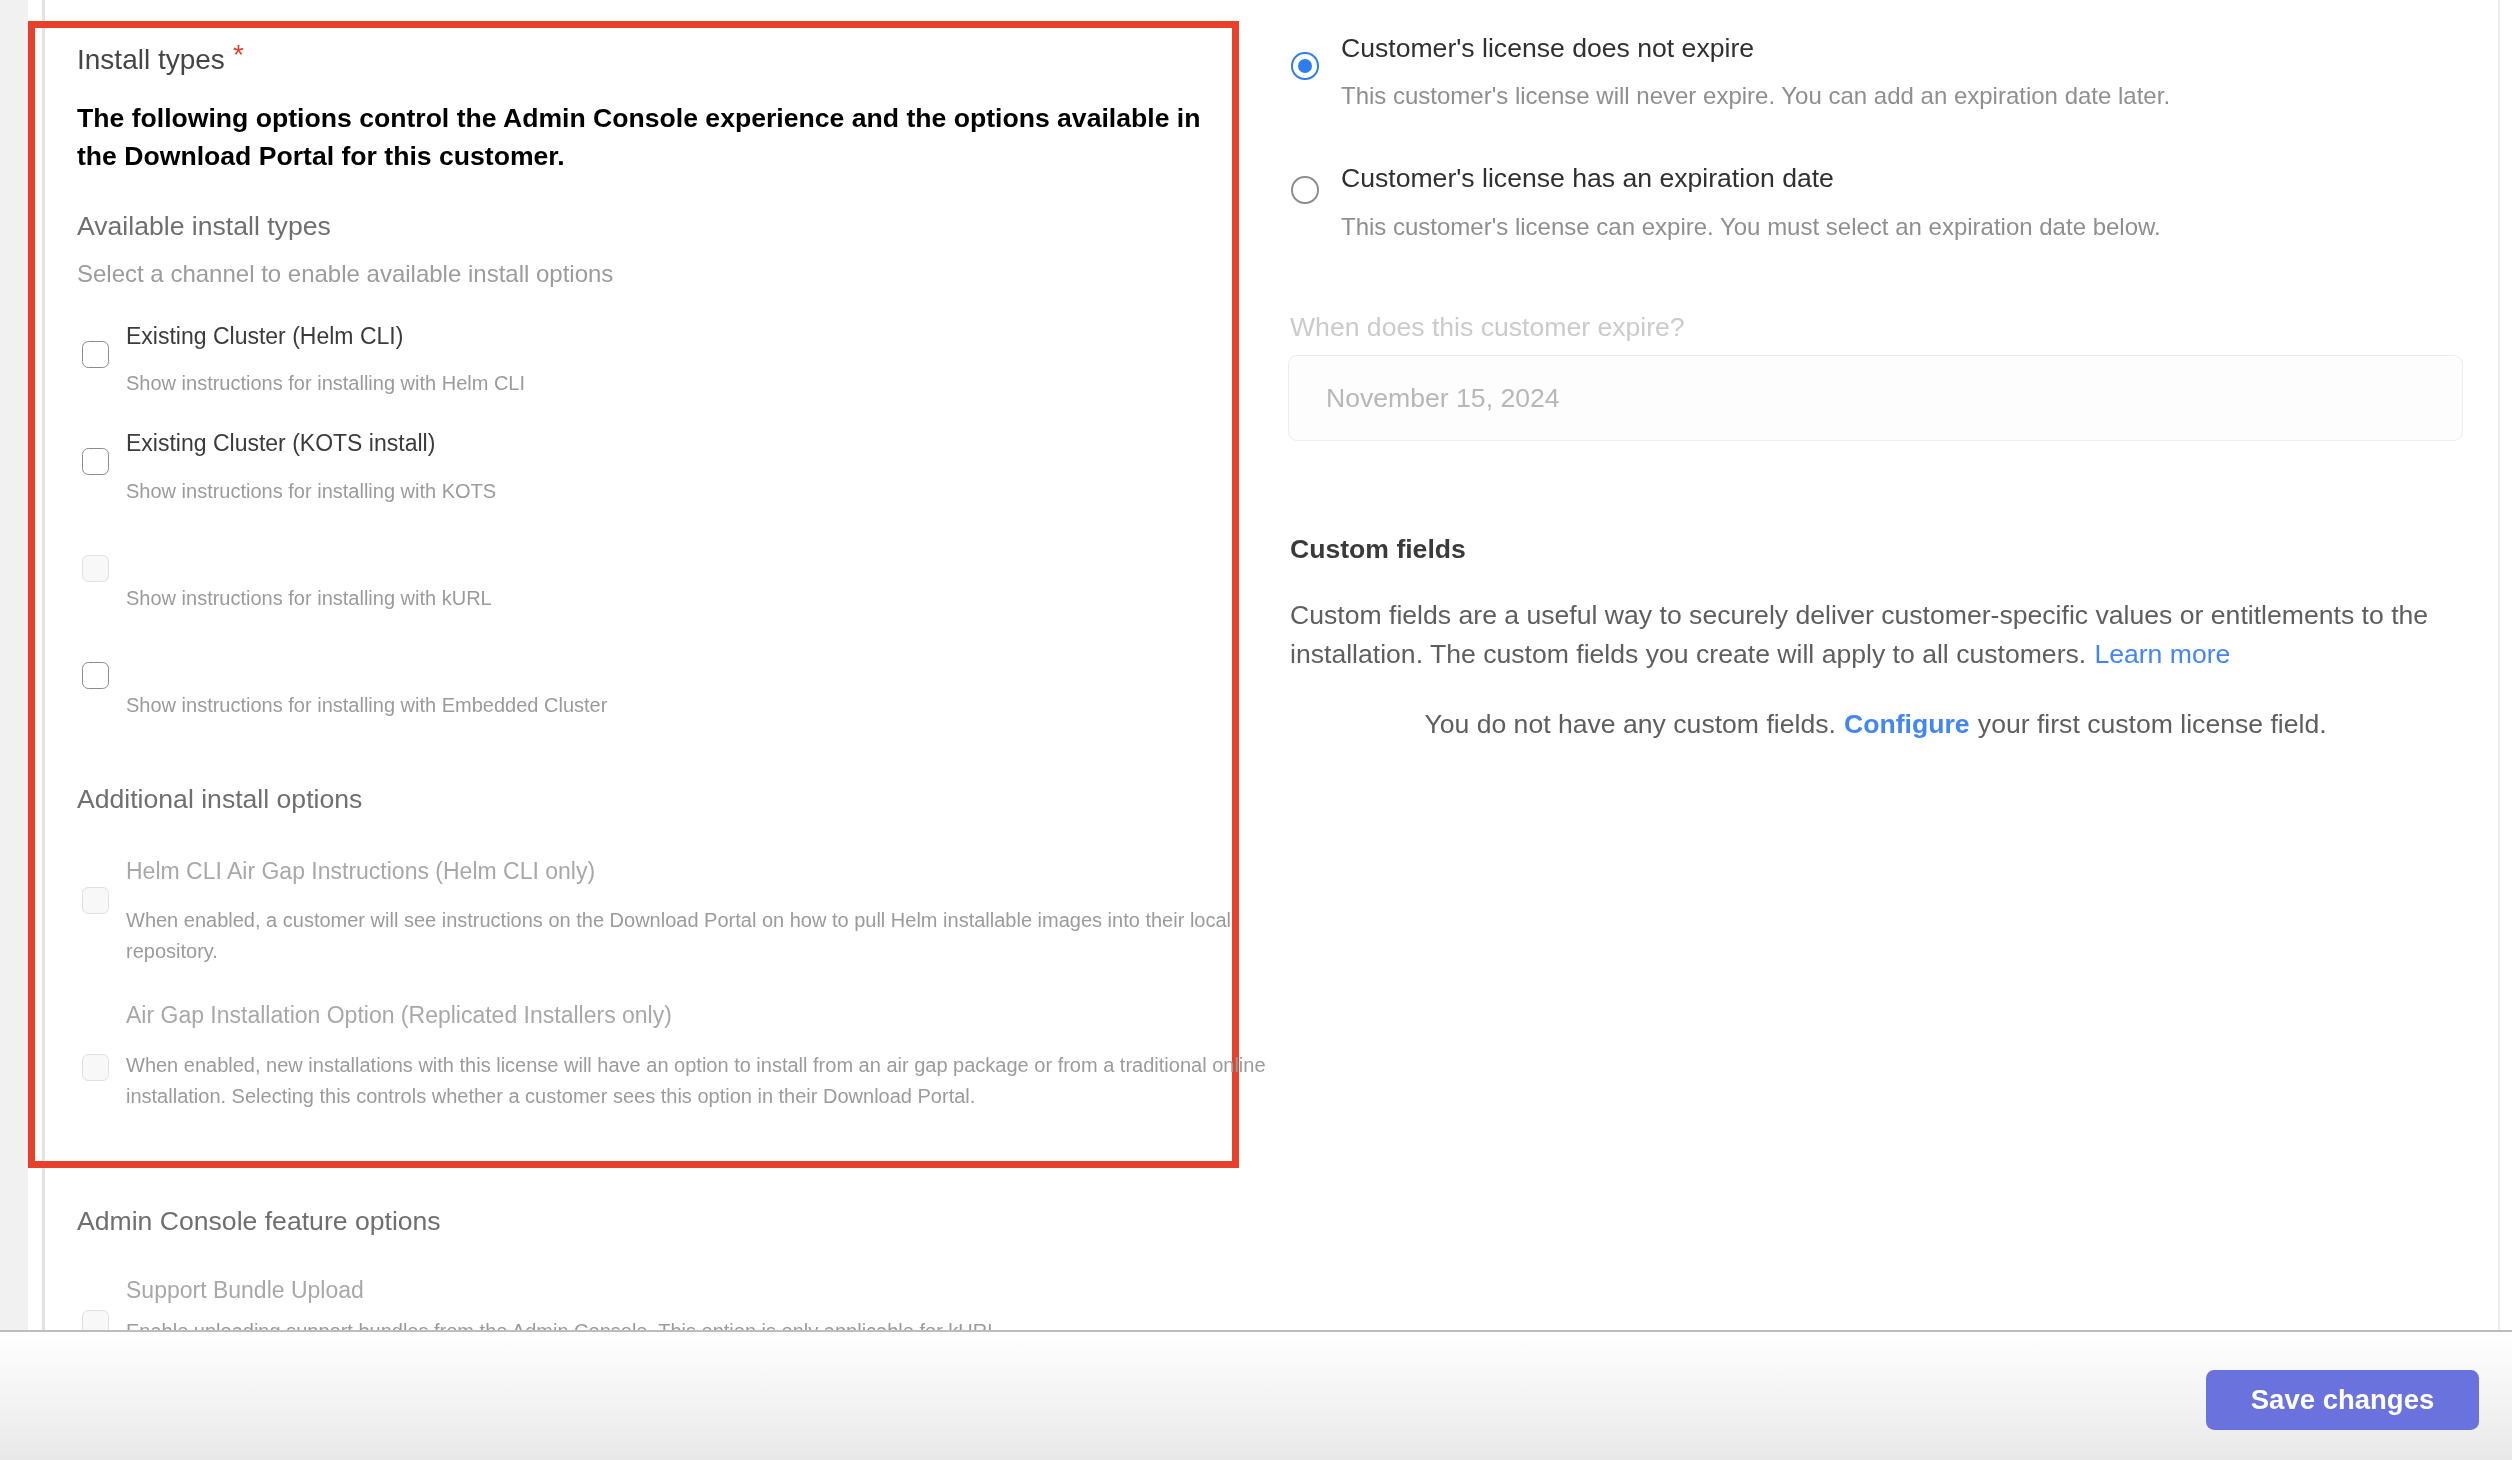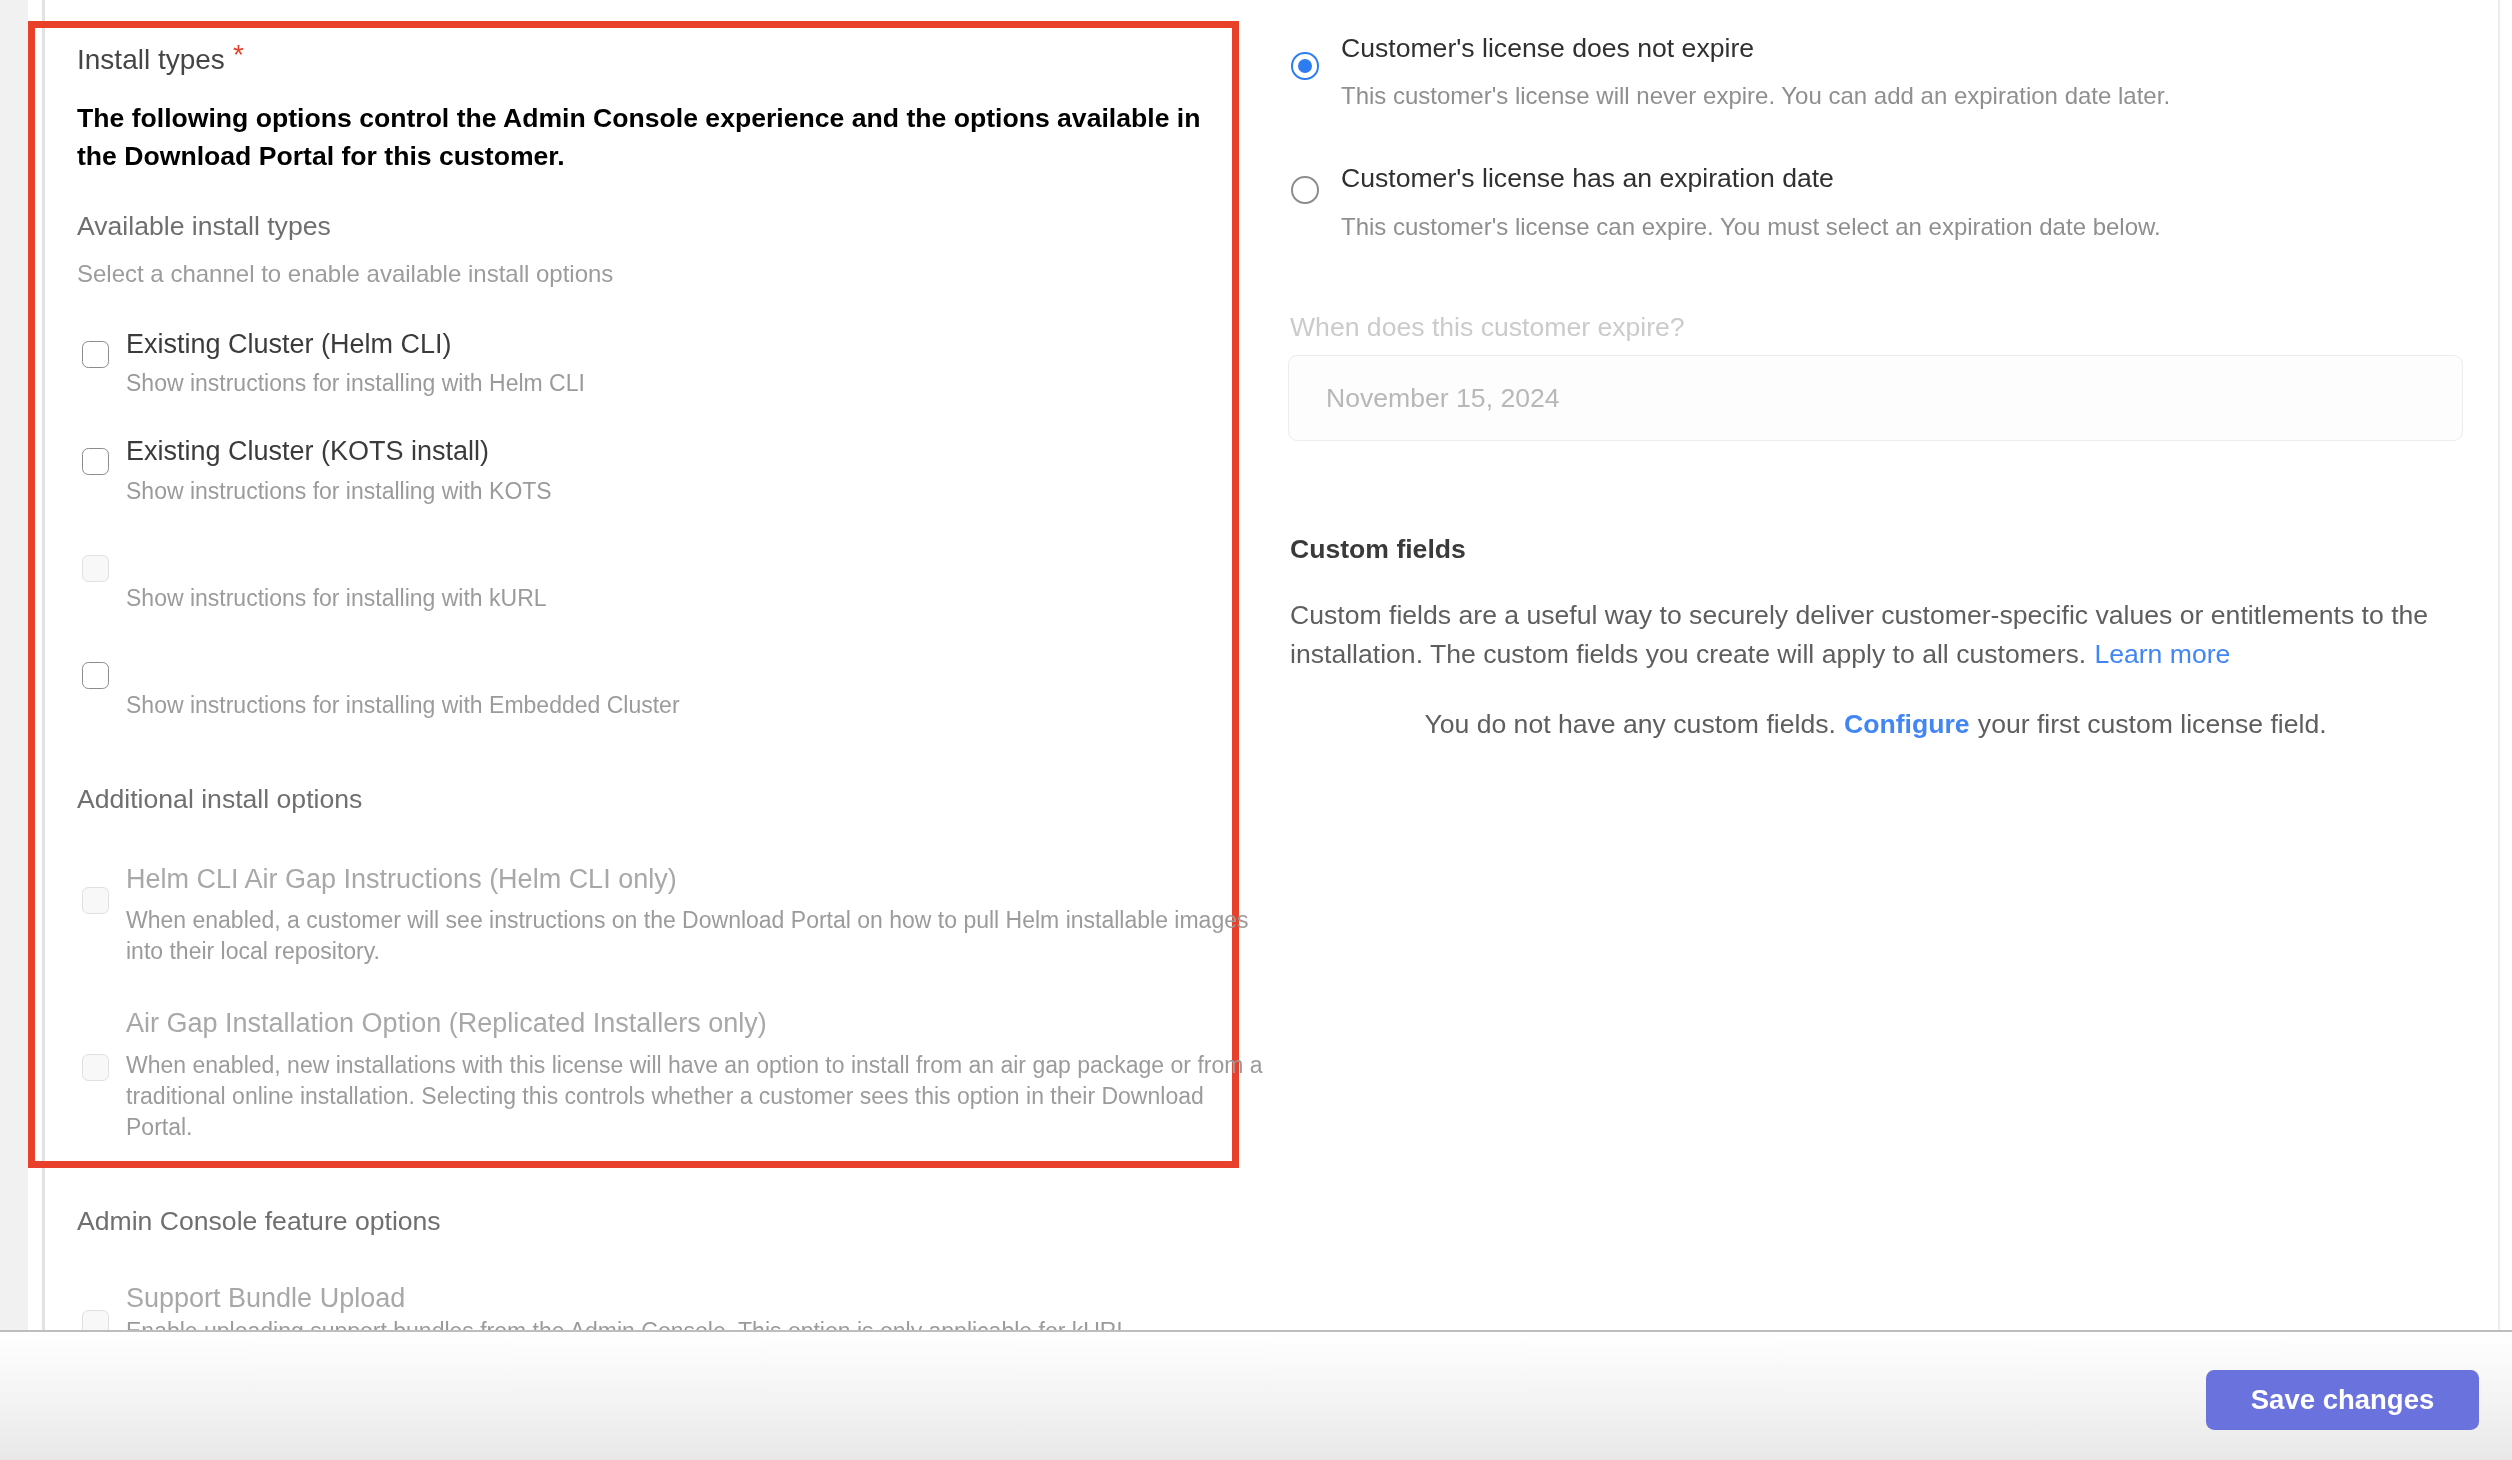--- a/index.html
+++ b/index.html
@@ -14,23 +14,23 @@
 
   
   .red-box{left:27.5px;top:21px;width:1211px;height:1147px;
            border:7.3px solid #e8402a;box-sizing:border-box;pointer-events:none;}
 
   
   .h-dark{font-size:28px;color:#454545;}
   .h-gray{font-size:26.6px;color:#6f6f6f;}
   .sub-light{font-size:24px;color:#9c9c9c;}
   .para{font-size:26.6px;color:#000000;line-height:38px;font-weight:bold;}
-  .opt-label{font-size:27px;color:#3b3b3b;white-space:nowrap;margin-top:6px;}
+  .opt-label{font-size:23px;color:#3b3b3b;white-space:nowrap;}
   .opt-label.disabled{color:#a8a8a8;}
-  .opt-desc{font-size:23px;color:#9b9b9b;line-height:31px;}
+  .opt-desc{font-size:20px;color:#9b9b9b;line-height:31px;}
   .asterisk{color:#e8402a;margin-left:8.2px;position:relative;top:-4.6px;}
 
   
   .cb{width:26.6px;height:26.6px;border:1.8px solid #8c8c8c;border-radius:6.4px;
       background:#fff;box-sizing:border-box;cursor:pointer;}
   .cb.disabled{border-color:#e0e0e0;background:#f8f8f8;}
 
   
   .radio{width:27.5px;height:27.5px;border-radius:50%;box-sizing:border-box;
          background:#fff;cursor:pointer;}

